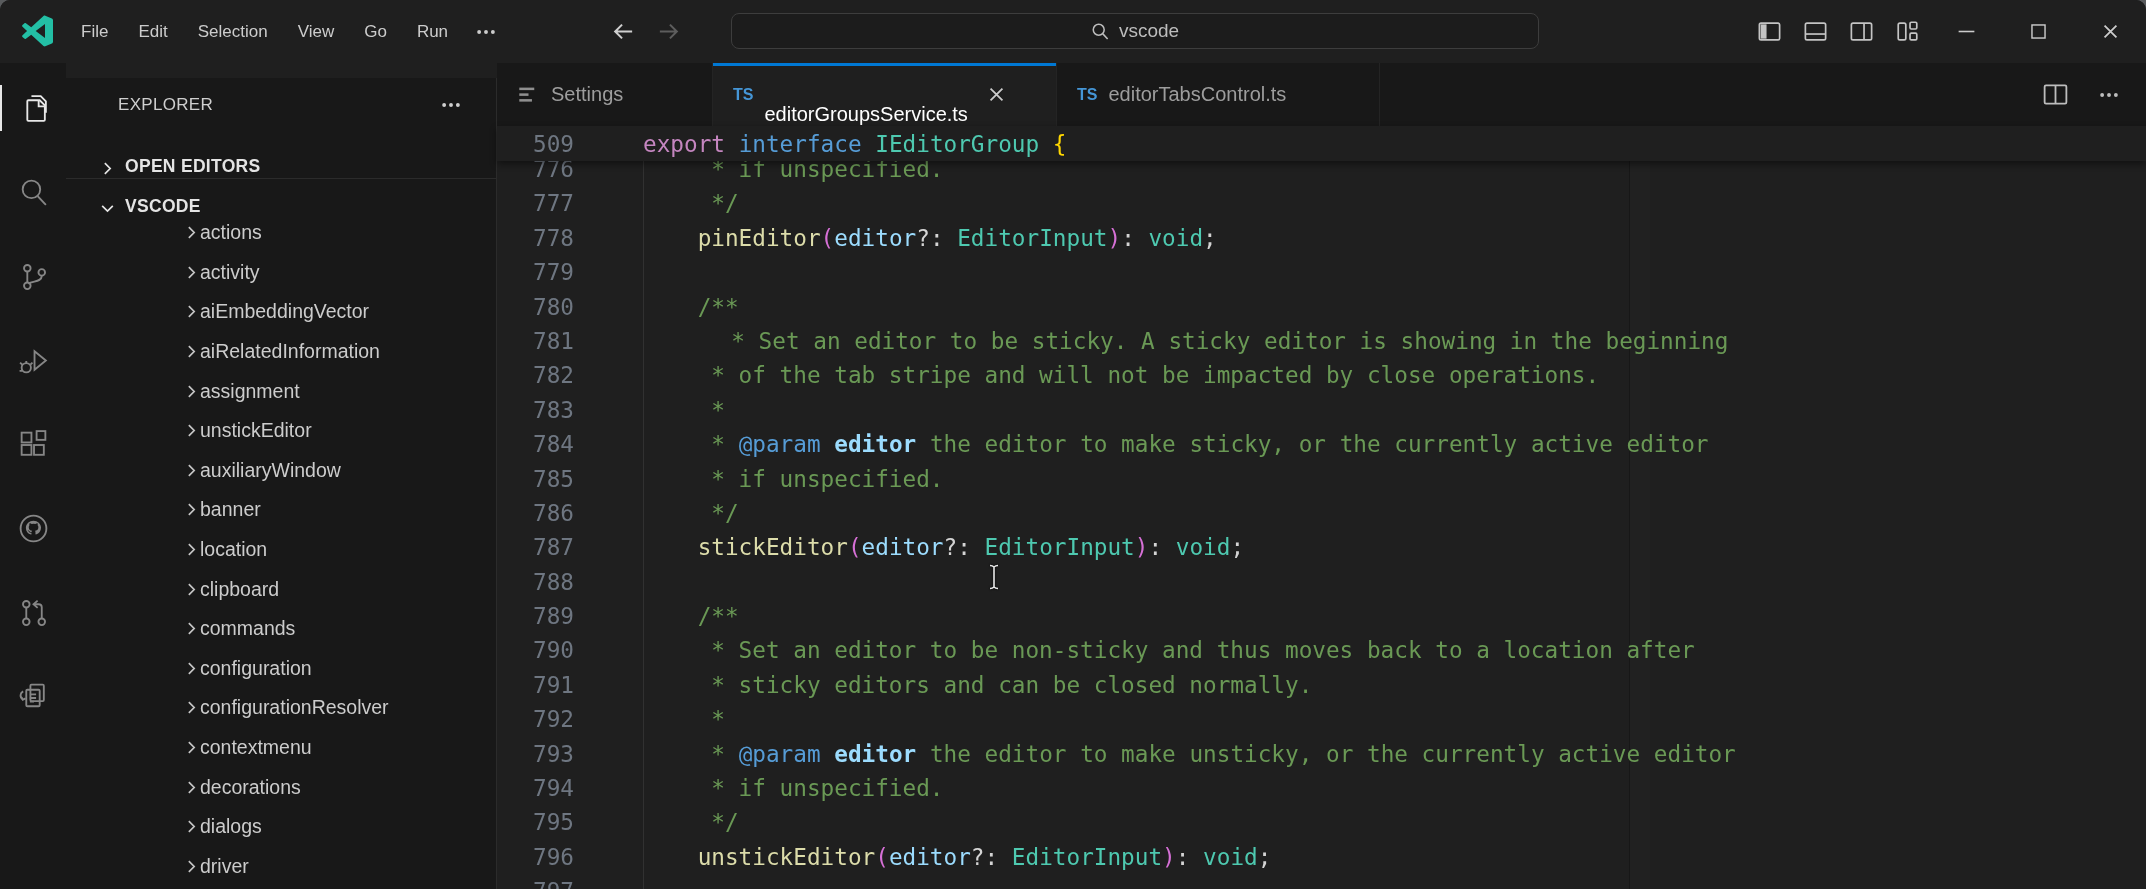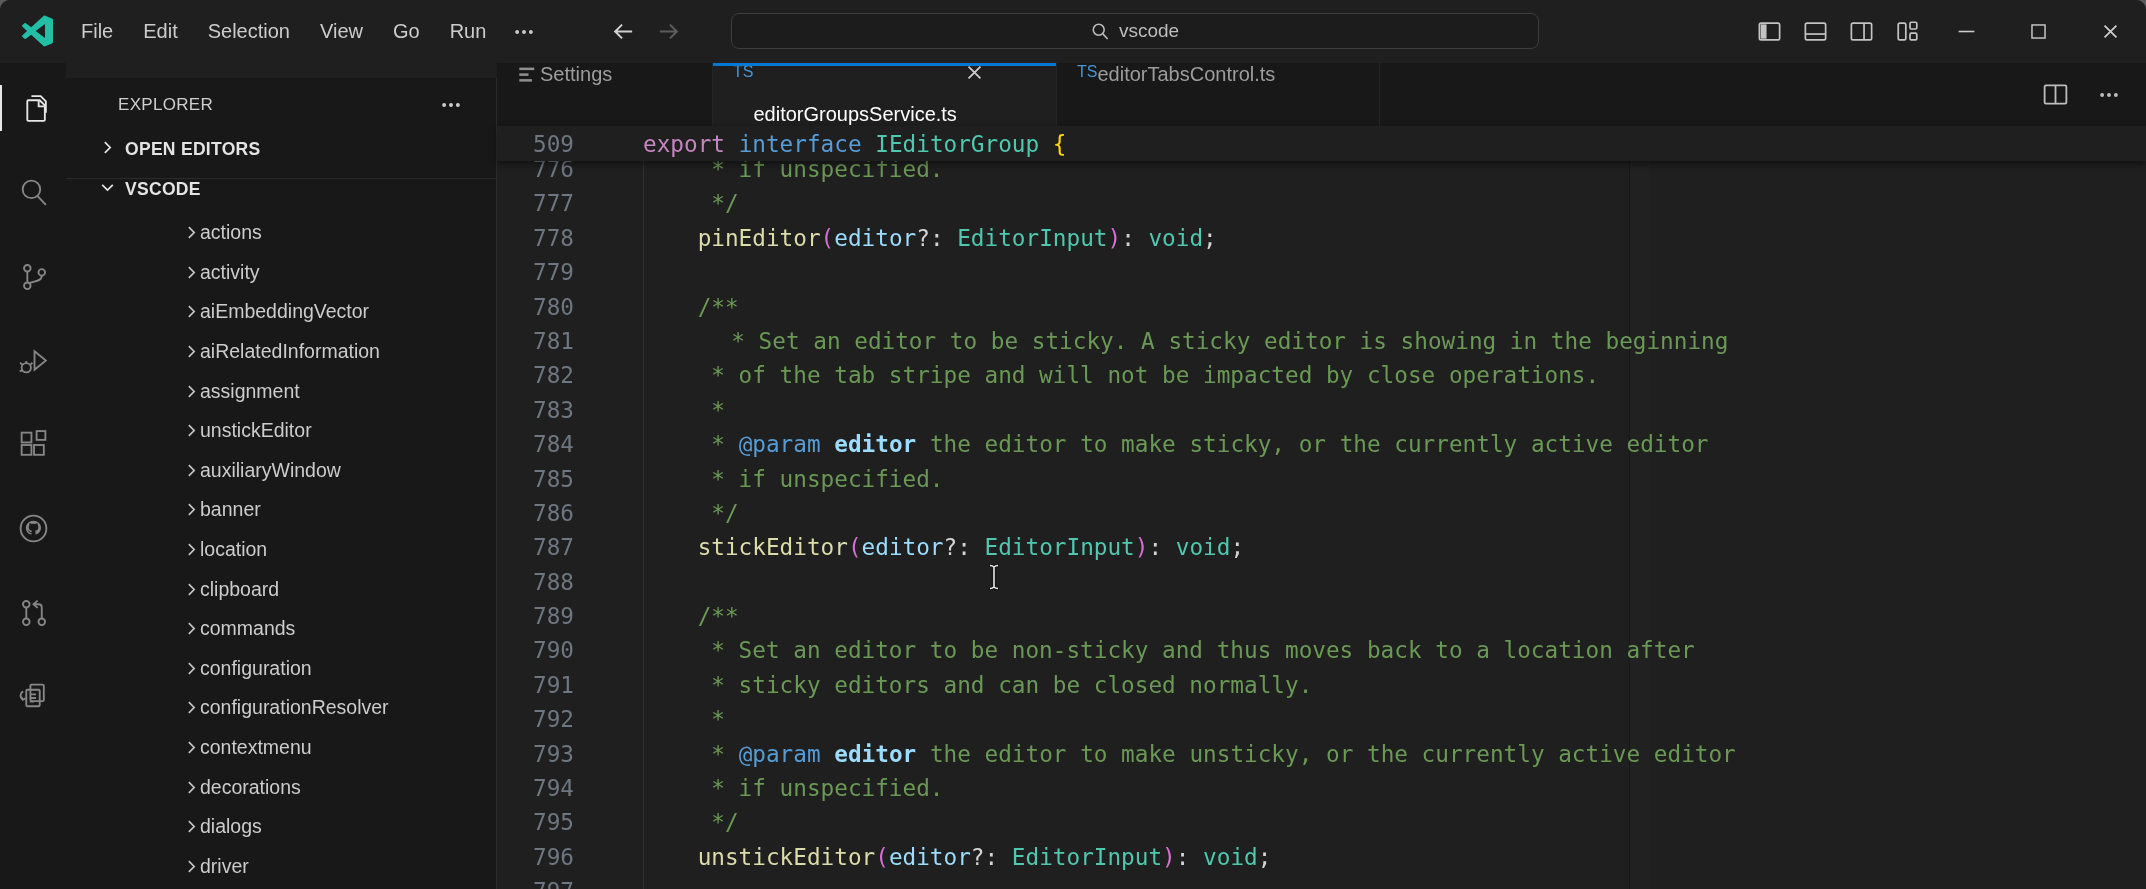--- a/index.html
+++ b/index.html
@@ -1,53 +1,53 @@
 <!DOCTYPE html>
 <html style="--accent: #0078d4; --shell: #181818; --editorbg: #1f1f1f; --border: #2b2b2b; --text: #cccccc; --dim: #9d9d9d; --bright: #ffffff; --linenum: #6e7681; --logo: #23bfa5; --ts: #4596d7; --icondim: #868686; --iconactive: #e7e7e7; --guide: #313131; --outside: #595b5d;"><head>
 <meta charset="utf-8">
 <style>
   html,body{margin:0;padding:0}
   body{width:2146px;height:889px;overflow:hidden;background:var(--outside,#595b5d);font-family:"Liberation Sans",sans-serif;}
   .window{position:absolute;inset:0;background:var(--editorbg,#1f1f1f);border-radius:10px 10px 0 0;overflow:hidden;color:var(--text,#cccccc)}
   
   .titlebar{position:absolute;left:0;top:0;width:100%;height:63px;background:var(--editorbg,#1f1f1f)}
   .logo{position:absolute;left:21px;top:15px;width:32px;height:32px;color:var(--logo,#23bfa5)}
-  .menubar{position:absolute;left:66px;top:0;height:63px;display:flex;align-items:center;font-size:20px;color:var(--text,#ccc)}
+  .menubar{position:absolute;left:66px;top:0;height:63px;display:flex;align-items:center;font-size:17px;color:var(--text,#ccc)}
   .menu-item{padding:7px 15px;border-radius:6px;cursor:default}
   .menu-more{padding:7px 12px;color:var(--text,#ccc)}
   .nav{position:absolute;left:612px;top:0;height:63px;display:flex;align-items:center;gap:22px}
   .nav .back{color:#cfcfcf}.nav .fwd{color:#5d5d5d}
   .searchbox{position:absolute;left:731px;top:13px;width:808px;height:36px;box-sizing:border-box;background:#1c1c1c;border:1px solid #3d3d3d;border-radius:8px;display:flex;align-items:center;justify-content:center;gap:9px;color:#bdbdbd;font-size:19px}
   .tb-right{position:absolute;right:0;top:0;height:63px;display:flex;align-items:center}
   .tb-right .licon{width:46px;height:63px;display:flex;align-items:center;justify-content:center;color:#c4c4c4}
   .tb-right .wc{width:72px;height:63px;display:flex;align-items:center;justify-content:center;color:#cccccc}
   
   .main{position:absolute;left:0;top:63px;right:0;bottom:0}
   .activitybar{position:absolute;left:0;top:0;width:66px;bottom:0;background:var(--shell,#181818)}
   .ab-item{position:absolute;left:9px;width:48px;height:48px;display:flex;align-items:center;justify-content:center;color:var(--icondim,#868686)}
   .ab-item.active{color:var(--iconactive,#e7e7e7)}
   .ab-ind{position:absolute;left:0;width:2px;height:46px;background:var(--iconactive,#e7e7e7)}
   .sidebar{position:absolute;left:66px;top:15px;width:430px;bottom:0;background:var(--shell,#181818);border-right:1px solid var(--border,#2b2b2b);overflow:hidden}
   .sb-title{position:absolute;left:52px;top:17px;font-size:17px;letter-spacing:.3px;color:#cfcfcf}
   .sb-more{position:absolute;left:374px;top:16px;color:#cfcfcf}
-  .sec{position:absolute;left:0;width:100%;height:38px;display:flex;align-items:flex-start;font-weight:700;font-size:17.5px;color:#e4e4e4}
+  .sec{position:absolute;left:0;width:100%;height:38px;display:flex;align-items:flex-end;font-weight:700;font-size:17.5px;color:#e4e4e4}
   .sec .chev{margin-left:33px;display:flex}
   .sec .lbl{margin-left:9px;letter-spacing:.3px}
   .sb-divider{position:absolute;left:0;top:100px;width:100%;height:1px;background:var(--border,#2b2b2b)}
   .tree{position:absolute;left:0;top:135px;width:100%}
   .tree-row{height:39.6px;display:flex;align-items:center;color:#cccccc;font-size:19.5px}
   .tree-row .chev{margin-left:117px;display:flex;color:#c5c5c5}
   .tree-row .lbl{margin-left:0}
   
   .editor-group{position:absolute;left:497px;top:0;right:0;bottom:0;background:var(--editorbg,#1f1f1f)}
   .tabbar{position:absolute;left:0;top:0;right:0;height:63px;background:var(--shell,#181818);display:flex}
-  .tab{box-sizing:border-box;height:63px;display:flex;padding:0 20px;font-size:20px;color:var(--dim,#9d9d9d);background:var(--shell,#181818);border-right:1px solid #242424;position:relative}
+  .tab{box-sizing:border-box;height:63px;display:flex;align-items:center;padding:0 20px;gap:11px;font-size:20px;color:var(--dim,#9d9d9d);background:var(--shell,#181818);border-right:1px solid #242424;position:relative}
   .tab.active{background:var(--editorbg,#1f1f1f);color:var(--bright,#fff)}
   .tab.active::before{content:"";position:absolute;left:0;top:0;right:0;height:3px;background:var(--accent,#0078d4)}
-  .tab .ts{font-weight:400;font-size:16px;color:var(--ts,#4596d7)}
+  .tab .ts{font-weight:700;font-size:16px;color:var(--ts,#4596d7)}
   .tab .closex{margin-left:8px;color:#cccccc;display:flex}
   .tab .ticon{color:#8f8f8f;display:flex}
   .tab-actions{margin-left:auto;display:flex;align-items:center;gap:28px;padding-right:26px;color:#bdbdbd}
   .editor-content{position:absolute;left:0;top:63px;right:0;bottom:0;background:var(--editorbg,#1f1f1f)}
   .mono{font-family:"DejaVu Sans Mono",monospace;font-size:22.7px}
   .sticky{position:absolute;left:0;top:0;right:0;height:35px;background:var(--editorbg,#1f1f1f);z-index:3;box-shadow:0 3px 7px rgba(0,0,0,.45);display:flex;align-items:center}
   .ln{flex:0 0 77px;text-align:right;color:var(--linenum,#6e7681)}
   .ct{padding-left:69px;white-space:pre}
   .code{position:absolute;left:0;top:26px;right:0;z-index:1}
   .code-row{display:flex;height:34.4px;line-height:34.4px}

